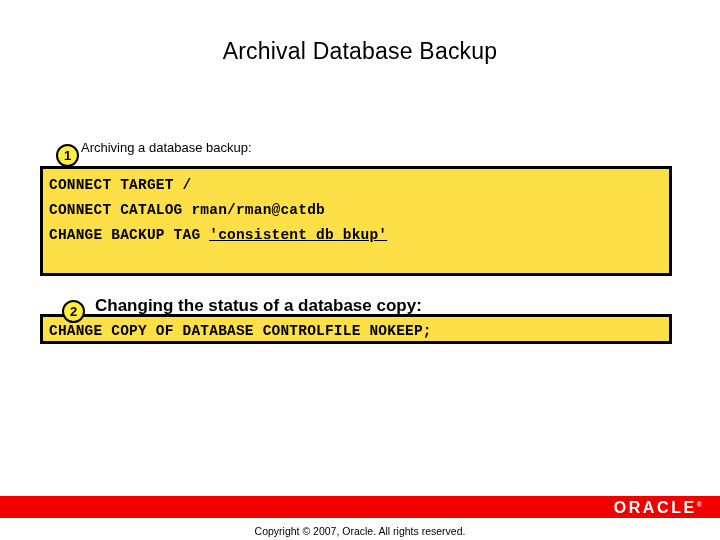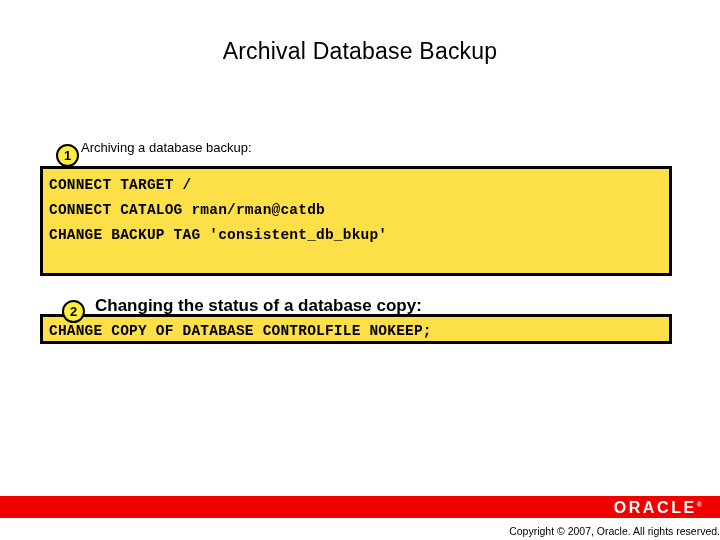--- a/index.html
+++ b/index.html
@@ -94,20 +94,21 @@
   }
   .code-line {
     line-height: 25px;
     white-space: pre;
   }
   .kw-blue {
     color: #1c1ce0;
     text-decoration: underline;
   }
   .u {
+    text-decoration: underline;
     text-align: center;
   }
   .blk1 {
     position: absolute;
     left: 0;
     top: 36px;
     width: 632px;
     height: 110px;
   }
   .step2 {
@@ -156,21 +157,21 @@
     font-family: "Liberation Sans", sans-serif;
     font-size: 11px;
     color: #000000;
     margin-top: 16px;
   }
   .copyright {
     position: absolute;
     left: 0;
     top: 525px;
     width: 720px;
-    text-align: right;
+    text-align: center;
     font-family: "Liberation Sans", sans-serif;
     font-size: 10.5px;
     color: #000000;
   }
 </style>
 </head>
 <body>
 
 <div class="slide">
 

